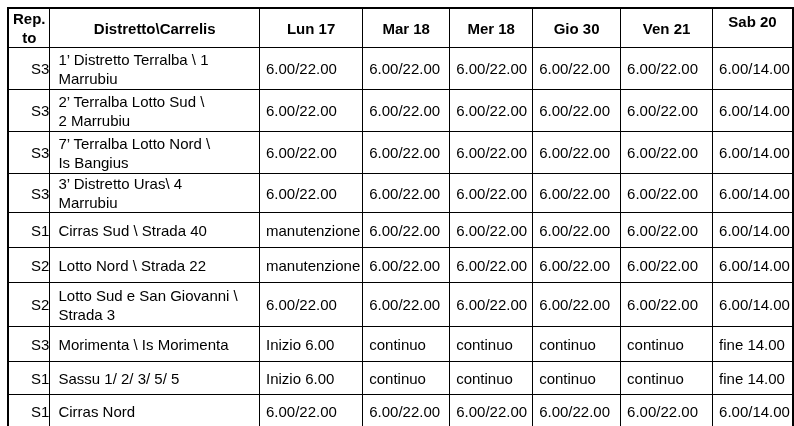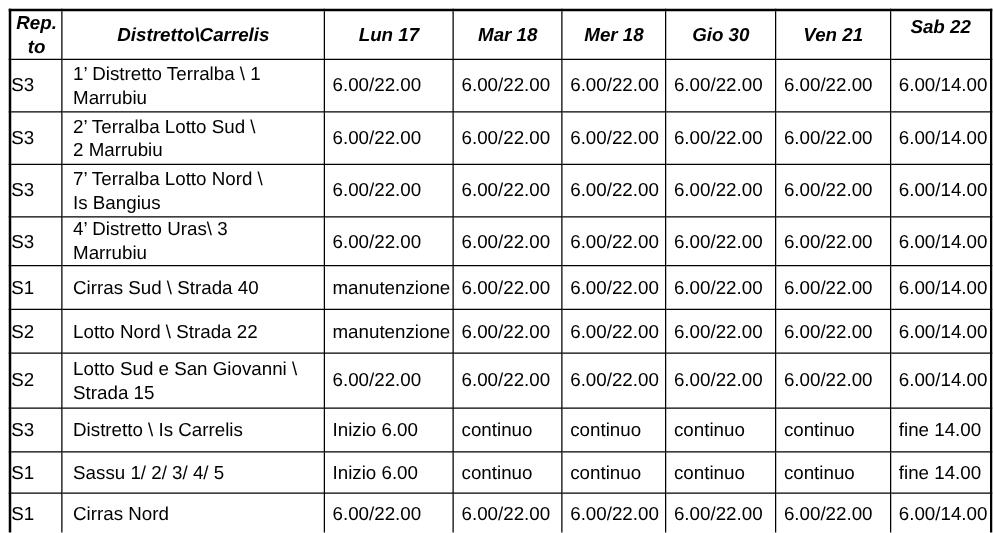--- a/index.html
+++ b/index.html
@@ -29,37 +29,37 @@
     font-weight: bold;
     text-align: center;
     vertical-align: middle;
     white-space: pre-line;
   }
   .sched th.top {
     vertical-align: top;
     padding-top: 3px;
   }
   td.rep {
-    text-align: left;
+    text-align: right;
     vertical-align: middle;
   }
   td.name {
     text-align: left;
     vertical-align: middle;
     padding-left: 8px;
     padding-right: 21px;
     white-space: pre-line;
   }
   td.day {
     text-align: left;
     vertical-align: middle;
     padding-left: 6px;
     padding-right: 2px;
   }
-  tr.h-head { height: 39px; font-style: italic; }
+  tr.h-head { height: 39px; }
   tr.h-42 { height: 42px; }
   tr.h-44 { height: 44px; }
   tr.h-36 { height: 36px; }
   tr.h-35 { height: 35px; }
   tr.h-33 { height: 33px; }
 </style>
 </head>
 <body>
 
 <table class="sched">
@@ -76,21 +76,21 @@
   <tbody>
     <tr class="h-head">
       <th>Rep.
 to</th>
       <th>Distretto\Carrelis</th>
       <th>Lun 17</th>
       <th>Mar 18</th>
       <th>Mer 18</th>
       <th>Gio 30</th>
       <th>Ven 21</th>
-      <th class="top">Sab 22</th>
+      <th class="top">Sab 20</th>
     </tr>
 
     <tr class="h-42">
       <td class="rep">S3</td>
       <td class="name">1’ Distretto Terralba \ 1
 Marrubiu</td>
       <td class="day">6.00/22.00</td>
       <td class="day">6.00/22.00</td>
       <td class="day">6.00/22.00</td>
       <td class="day">6.00/22.00</td>
@@ -117,21 +117,21 @@
       <td class="day">6.00/22.00</td>
       <td class="day">6.00/22.00</td>
       <td class="day">6.00/22.00</td>
       <td class="day">6.00/22.00</td>
       <td class="day">6.00/22.00</td>
       <td class="day">6.00/14.00</td>
     </tr>
 
     <tr class="h-36">
       <td class="rep">S3</td>
-      <td class="name">4’ Distretto Uras\ 3 Marrubiu</td>
+      <td class="name">3’ Distretto Uras\ 4 Marrubiu</td>
       <td class="day">6.00/22.00</td>
       <td class="day">6.00/22.00</td>
       <td class="day">6.00/22.00</td>
       <td class="day">6.00/22.00</td>
       <td class="day">6.00/22.00</td>
       <td class="day">6.00/14.00</td>
     </tr>
 
     <tr class="h-35">
       <td class="rep">S1</td>
@@ -151,43 +151,43 @@
       <td class="day">6.00/22.00</td>
       <td class="day">6.00/22.00</td>
       <td class="day">6.00/22.00</td>
       <td class="day">6.00/22.00</td>
       <td class="day">6.00/14.00</td>
     </tr>
 
     <tr class="h-44">
       <td class="rep">S2</td>
       <td class="name">Lotto Sud e San Giovanni \
-Strada 15</td>
-      <td class="day">6.00/22.00</td>
-      <td class="day">6.00/22.00</td>
-      <td class="day">6.00/22.00</td>
-      <td class="day">6.00/22.00</td>
-      <td class="day">6.00/22.00</td>
-      <td class="day">6.00/14.00</td>
-    </tr>
-
-    <tr class="h-35">
-      <td class="rep">S3</td>
-      <td class="name">Distretto \ Is Carrelis</td>
+Strada 3</td>
+      <td class="day">6.00/22.00</td>
+      <td class="day">6.00/22.00</td>
+      <td class="day">6.00/22.00</td>
+      <td class="day">6.00/22.00</td>
+      <td class="day">6.00/22.00</td>
+      <td class="day">6.00/14.00</td>
+    </tr>
+
+    <tr class="h-35">
+      <td class="rep">S3</td>
+      <td class="name">Morimenta \ Is Morimenta</td>
       <td class="day">Inizio 6.00</td>
       <td class="day">continuo</td>
       <td class="day">continuo</td>
       <td class="day">continuo</td>
       <td class="day">continuo</td>
       <td class="day">fine 14.00</td>
     </tr>
 
     <tr class="h-33">
       <td class="rep">S1</td>
-      <td class="name">Sassu 1/ 2/ 3/ 4/ 5</td>
+      <td class="name">Sassu 1/ 2/ 3/ 5/ 5</td>
       <td class="day">Inizio 6.00</td>
       <td class="day">continuo</td>
       <td class="day">continuo</td>
       <td class="day">continuo</td>
       <td class="day">continuo</td>
       <td class="day">fine 14.00</td>
     </tr>
 
     <tr class="h-35">
       <td class="rep">S1</td>

